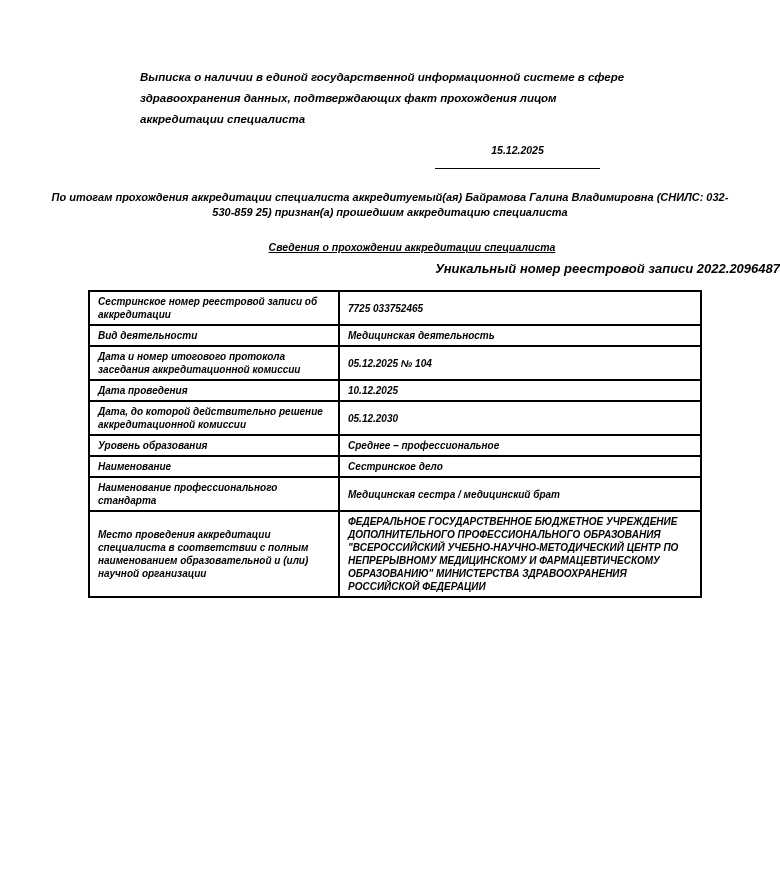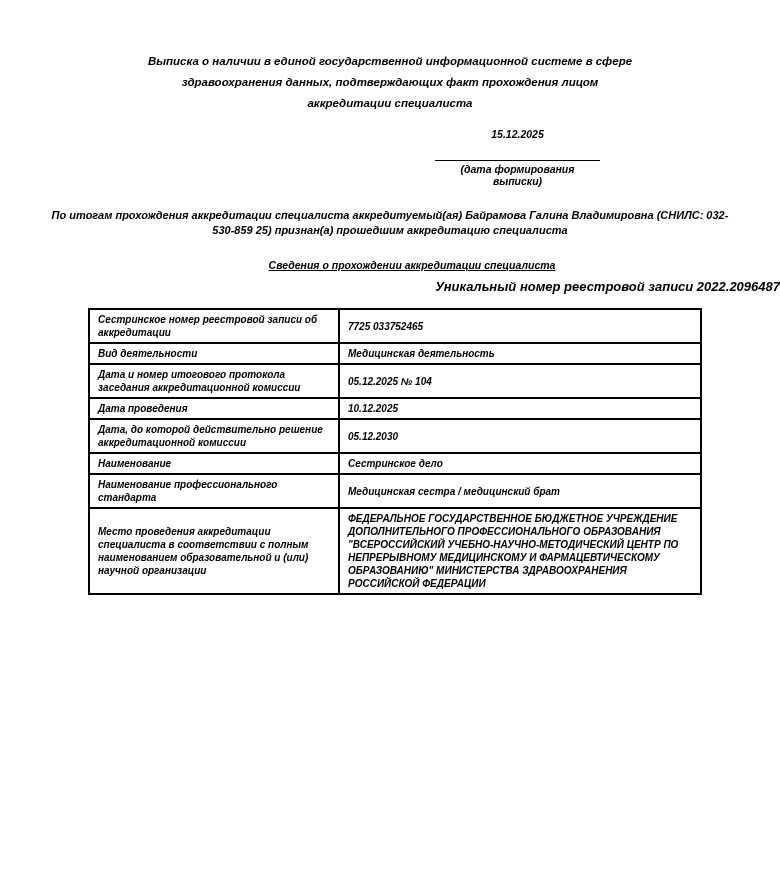--- a/index.html
+++ b/index.html
@@ -14,34 +14,34 @@
     background: #ffffff;
     font-family: "Liberation Sans", sans-serif;
     font-weight: 700;
     font-style: italic;
     color: #000000;
     overflow: hidden;
     box-sizing: border-box;
   }
   .doc-title {
     margin: 0 auto;
-    padding-top: 51px;
+    padding-top: 67px;
     max-width: 500px;
-    text-align: center;
+    text-align: left;
     font-size: 11.5px;
     line-height: 21px;
   }
   .date-block {
     width: 165px;
     margin: 14px 0 0 435px;
     text-align: center;
     font-size: 10.5px;
   }
   .date-value {
-    padding-bottom: 20px;
+    padding-bottom: 12px;
     border-bottom: 1.5px solid #000000;
   }
   .date-caption {
     padding-top: 2px;
     font-size: 10.5px;
   }
   .intro {
     margin: 21px auto 0;
     max-width: 688px;
     text-align: center;
@@ -79,21 +79,20 @@
 </style>
 </head>
 <body>
 
 <div class="page">
 
   <div class="doc-title">Выписка о наличии в единой государственной информационной системе в сфере здравоохранения данных, подтверждающих факт прохождения лицом аккредитации специалиста</div>
 
   <div class="date-block">
     <div class="date-value">15.12.2025</div>
-    <div class="date-caption">(дата формирования выписки)</div>
   </div>
 
   <div class="intro">По итогам прохождения аккредитации специалиста аккредитуемый(ая) Байрамова Галина Владимировна (СНИЛС: 032-530-859 25) признан(а) прошедшим аккредитацию специалиста</div>
 
   <div class="section-heading">
     <span>Сведения о прохождении аккредитации специалиста</span>
   </div>
 
   <div class="registry-line">Уникальный номер реестровой записи 2022.2096487</div>
 
@@ -113,20 +112,24 @@
       </tr>
       <tr>
         <td class="col-label">Дата проведения</td>
         <td class="col-value">10.12.2025</td>
       </tr>
       <tr>
         <td class="col-label">Дата, до которой действительно решение аккредитационной комиссии</td>
         <td class="col-value">05.12.2030</td>
       </tr>
       <tr>
+        <td class="col-label">Уровень образования</td>
+        <td class="col-value">Среднее – профессиональное</td>
+      </tr>
+      <tr>
         <td class="col-label">Наименование</td>
         <td class="col-value">Сестринское дело</td>
       </tr>
       <tr>
         <td class="col-label">Наименование профессионального стандарта</td>
         <td class="col-value">Медицинская сестра / медицинский брат</td>
       </tr>
       <tr class="row-tall">
         <td class="col-label">Место проведения аккредитации специалиста в соответствии с полным наименованием образовательной и (или) научной организации</td>
         <td class="col-value">ФЕДЕРАЛЬНОЕ ГОСУДАРСТВЕННОЕ БЮДЖЕТНОЕ УЧРЕЖДЕНИЕ ДОПОЛНИТЕЛЬНОГО ПРОФЕССИОНАЛЬНОГО ОБРАЗОВАНИЯ "ВСЕРОССИЙСКИЙ УЧЕБНО-НАУЧНО-МЕТОДИЧЕСКИЙ ЦЕНТР ПО НЕПРЕРЫВНОМУ МЕДИЦИНСКОМУ И ФАРМАЦЕВТИЧЕСКОМУ ОБРАЗОВАНИЮ" МИНИСТЕРСТВА ЗДРАВООХРАНЕНИЯ РОССИЙСКОЙ ФЕДЕРАЦИИ</td>

